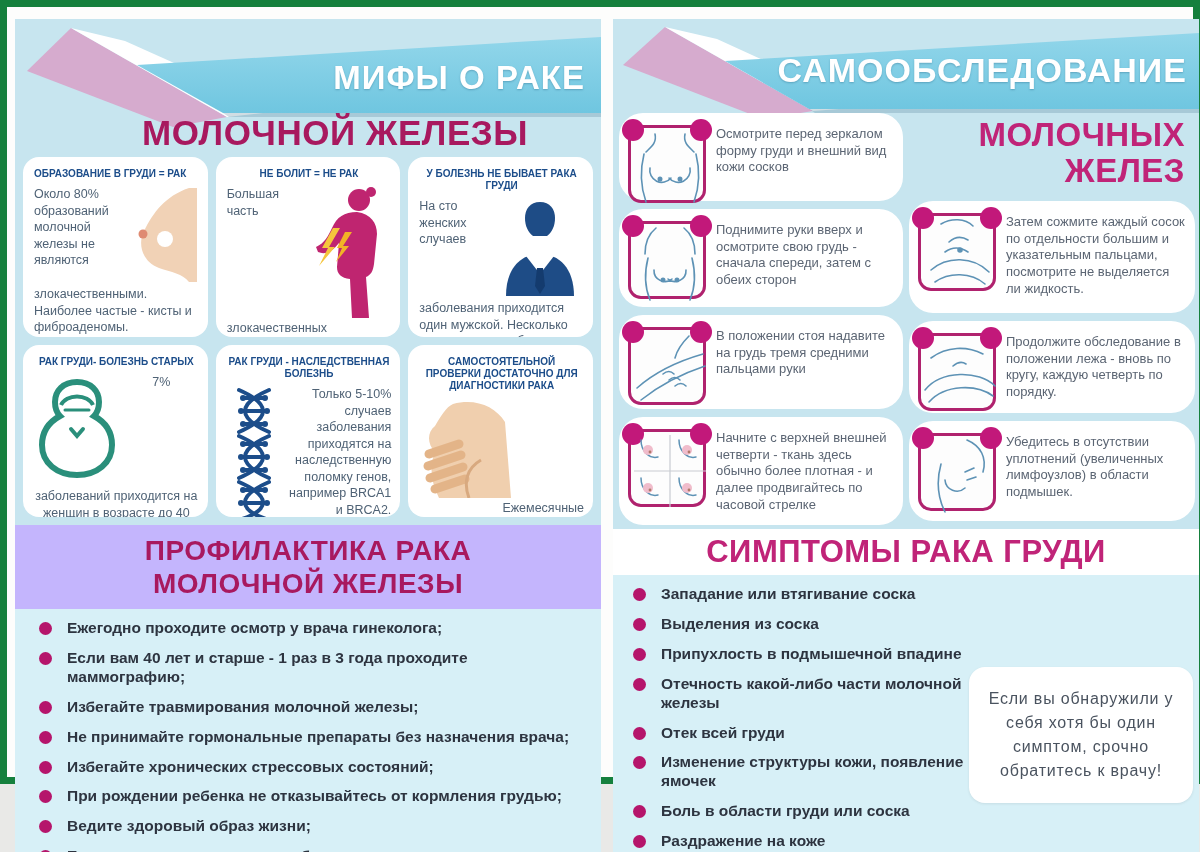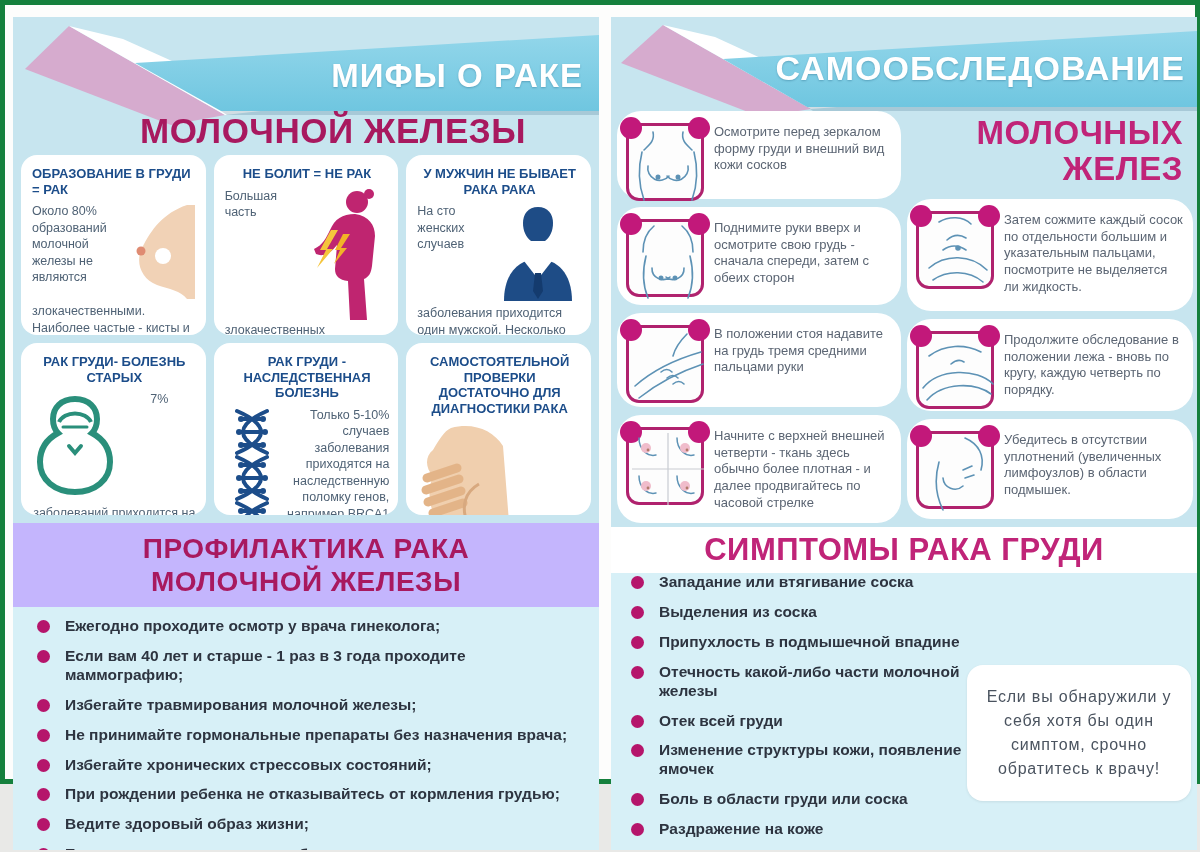--- a/index.html
+++ b/index.html
@@ -4,35 +4,35 @@
 <style>
   :root{
     --panel-blue:#c7e5ef; --panel-blue-light:#d7f0f7; --ribbon-blue:#7ccbe3;
     --ribbon-blue-light:#a9def0; --fold-pink:#d6abce; --crimson:#a8195f;
     --magenta:#c02478; --card-title-blue:#1c4d8a; --body-text:#4f6275;
     --dark-text:#2d3440; --step-text:#5b6573; --step-border:#b0226e;
     --bullet:#b5156b; --art-blue:#5d92b5;
   }
   *{margin:0;padding:0;box-sizing:border-box}
   body{font-family:"Liberation Sans","DejaVu Sans",sans-serif;background:#e9e9e7;width:1200px;height:852px;overflow:hidden}
-  .poster{position:relative;width:1200px;height:784px;background:#fdfdfc;border:5px solid #15803d}
+  .poster{position:relative;width:1200px;height:784px;background:#fdfdfc;border:7px solid #15803d}
   .panel{position:absolute;top:12px;height:833px;width:586px;background:var(--panel-blue,#c7e5ef);overflow:hidden}
   .panel-left{left:8px}
   .panel-right{left:606px}
   .banner-svg{position:absolute;top:0;left:0}
   .banner-title{position:absolute;color:#fff;font-weight:800;letter-spacing:1px;text-shadow:0 1px 2px rgba(30,90,120,.35);white-space:nowrap}
   .banner-title.left{right:16px;top:40px;font-size:33px}
   .banner-title.right{right:12px;top:32px;font-size:34px}
   .page-subtitle{position:absolute;font-weight:800;letter-spacing:.5px}
   .subtitle-left{top:94px;left:70px;width:500px;text-align:center;font-size:35px;color:var(--crimson,#a8195f)}
   .subtitle-right{top:98px;right:14px;text-align:right;font-size:33px;line-height:1.08;color:var(--magenta,#c02478);white-space:pre-line}
   
   .myth-grid{position:absolute;top:138px;left:8px;right:8px;display:grid;grid-template-columns:1fr 1fr 1fr;grid-template-rows:180px 172px;gap:8px}
   .myth-card{background:#fff;border-radius:16px;padding:11px 9px 8px 11px;overflow:hidden}
-  .myth-title{font-size:13px;font-weight:800;color:var(--card-title-blue,#1c4d8a);line-height:1.2;margin-bottom:6px}
+  .myth-title{font-size:10px;font-weight:800;color:var(--card-title-blue,#1c4d8a);line-height:1.2;margin-bottom:6px}
   .myth-title.centered{text-align:center}
   .myth-text{font-size:12.5px;font-weight:500;color:var(--body-text,#4f6275);line-height:1.32}
   .icon-right{float:right;margin:0 0 2px 4px}
   .icon-left{float:left;margin:0 4px 2px 0}
   .ta-right{text-align:right}
   .ta-center{text-align:center}
   
   .prevention-band{position:absolute;top:506px;left:0;right:0;height:84px;background:#c4b5fd;display:flex;align-items:center;justify-content:center}
   .prevention-heading{font-size:28px;font-weight:800;color:var(--crimson,#a8195f);text-align:center;line-height:1.18;white-space:pre-line;letter-spacing:.5px}
   .bullet-area{position:absolute;left:0;right:0;bottom:0;background:var(--panel-blue-light,#d7f0f7)}
@@ -47,21 +47,21 @@
   .step-card{background:#fff;border-radius:24px;padding:9px 8px 6px 9px;display:flex;gap:10px;align-items:flex-start}
   .step-illu{position:relative;flex:0 0 78px;height:78px;background:#fdfdfd;border:3px solid var(--step-border,#b0226e);border-radius:13px;margin-top:3px}
   .step-illu .pin{position:absolute;width:22px;height:22px;border-radius:50%;background:#c2187a;top:-9px}
   .step-illu .pin.l{left:-9px}
   .step-illu .pin.r{right:-9px}
   .step-illu svg{position:absolute;inset:0}
   .step-text{font-size:13px;font-weight:500;color:var(--step-text,#5b6573);line-height:1.28;padding-top:4px}
   
   .symptoms-band{position:absolute;top:510px;left:0;right:0;height:46px;background:#fff;display:flex;align-items:center;justify-content:center}
   .symptoms-heading{font-size:31px;font-weight:800;color:var(--magenta,#c02478);letter-spacing:.5px}
-  .bullet-area.right{top:556px;padding:0 0 0 20px}
+  .bullet-area.right{top:556px;padding:10px 0 0 20px}
   .symptoms-list{width:345px}
   .callout{position:absolute;left:356px;top:92px;width:224px;background:#fff;border-radius:16px;padding:20px 14px;box-shadow:0 1px 3px rgba(0,0,0,.08)}
   .callout-text{font-size:16px;color:#4a535f;line-height:1.5;letter-spacing:.8px;text-align:center}
   svg{display:block}
 </style>
 </head>
 <body>
 
 <div class="poster">
 
@@ -99,21 +99,21 @@
           <circle cx="50" cy="14" r="11" fill="#bf2570"></circle>
           <circle cx="62" cy="6" r="5" fill="#bf2570"></circle>
           <path d="M48 26 c14 2 20 11 20 22 l-3 30 c-1 7 -3 11 -8 13 l3 41 h-17 l-2 -39 c-9 -1 -13 -5 -13 -12 l2 -24 c-7 9 -14 12 -21 9 l-2 -5 c9 -4 12 -11 16 -19 5 -11 12 -16 25 -16 z" fill="#bf2570"></path>
           <polygon points="24,42 13,62 19,62 10,80 26,61 20,61 31,42" fill="#f5c53c"></polygon>
           <polygon points="36,46 28,62 33,62 27,76 40,60 34,60 43,46" fill="#f2b327"></polygon>
         </svg>
         <div class="myth-text">Большая часть злокачественных образований не вызывают болезненных симптомов на начальных стадиях заболевания.</div>
       </div>
 
       <div class="myth-card">
-        <div class="myth-title centered">У МУЖЧИН НЕ БЫВАЕТ РАКА РАКА</div>
+        <div class="myth-title centered">У БОЛЕЗНЬ НЕ БЫВАЕТ РАКА ГРУДИ</div>
         <svg class="icon-right" width="88" height="100" viewBox="0 0 88 100">
           <path d="M44 4 c10 0 15 7 15 16 0 8 -3 14 -8 18 h-14 c-5 -4 -8 -10 -8 -18 0 -9 5 -16 15 -16 z" fill="#1e4c86"></path>
           <path d="M10 98 c0 -28 15 -42 34 -42 s34 14 34 42 z" fill="#1e4c86"></path>
           <path d="M30 58 l14 18 14 -18 -6 -4 h-16 z" fill="#ffffff"></path>
           <polygon points="41,70 47,70 49,88 44,96 39,88" fill="#143b6e"></polygon>
         </svg>
         <div class="myth-text">На сто женских случаев заболевания приходится один мужской. Несколько тысяч мужчин заболевают раком груди ежегодно.</div>
       </div>
 
       <div class="myth-card">

